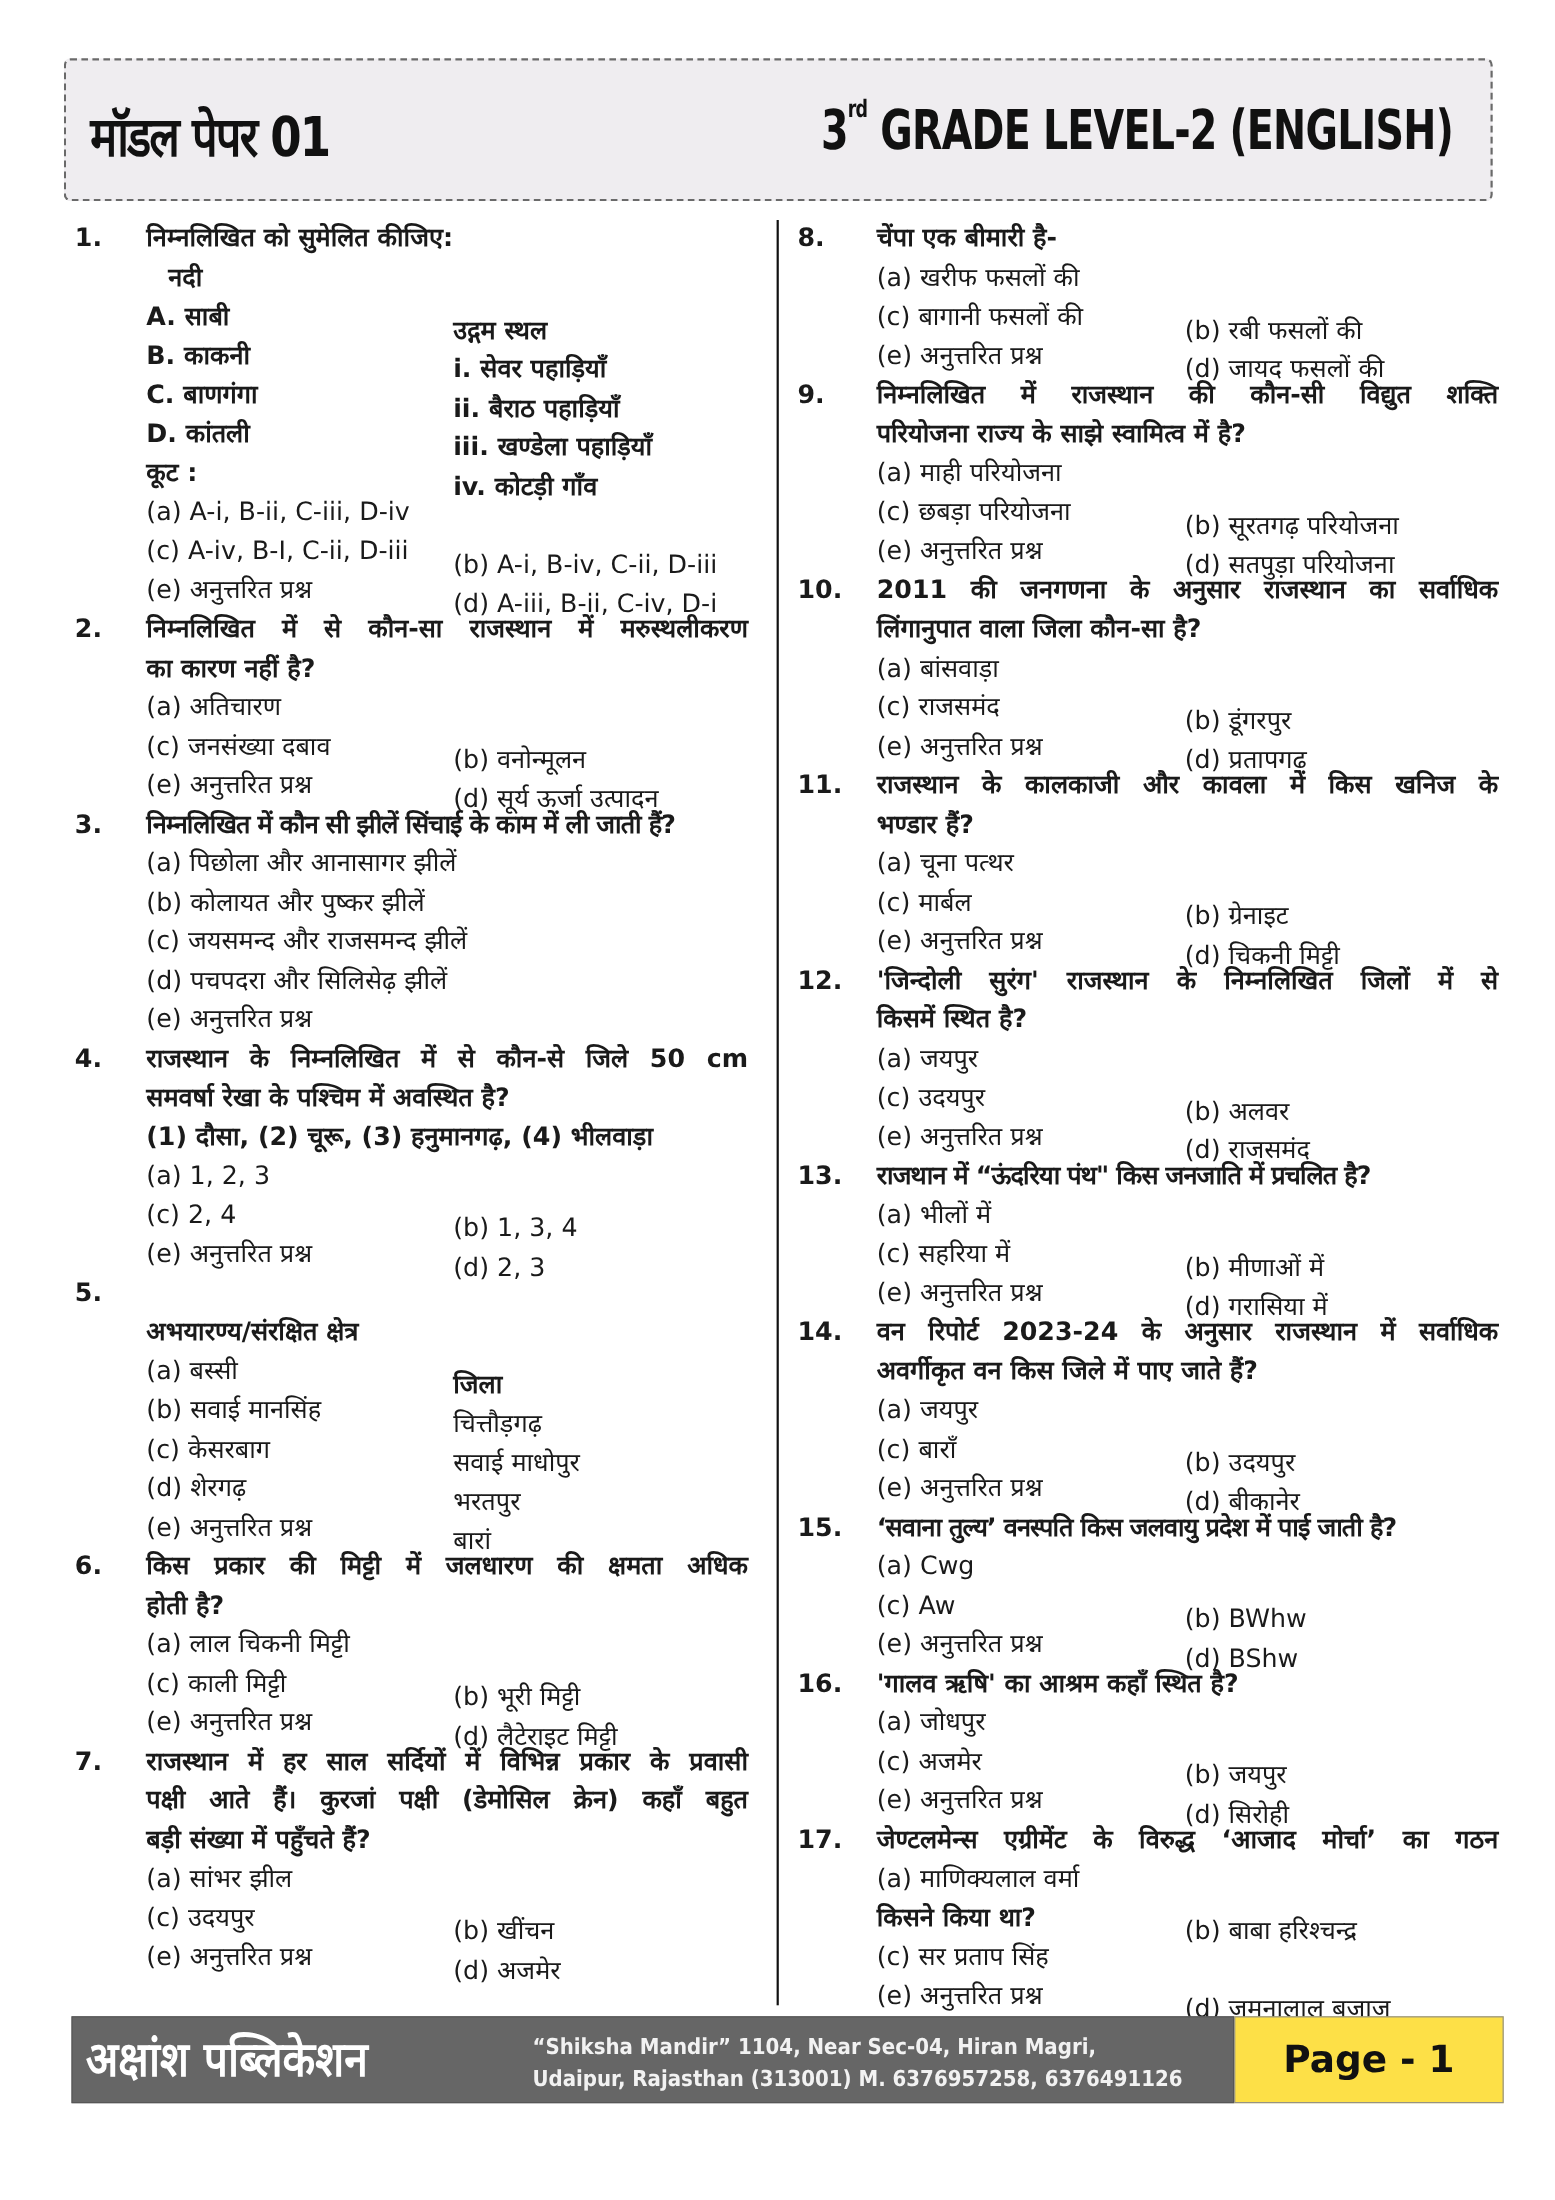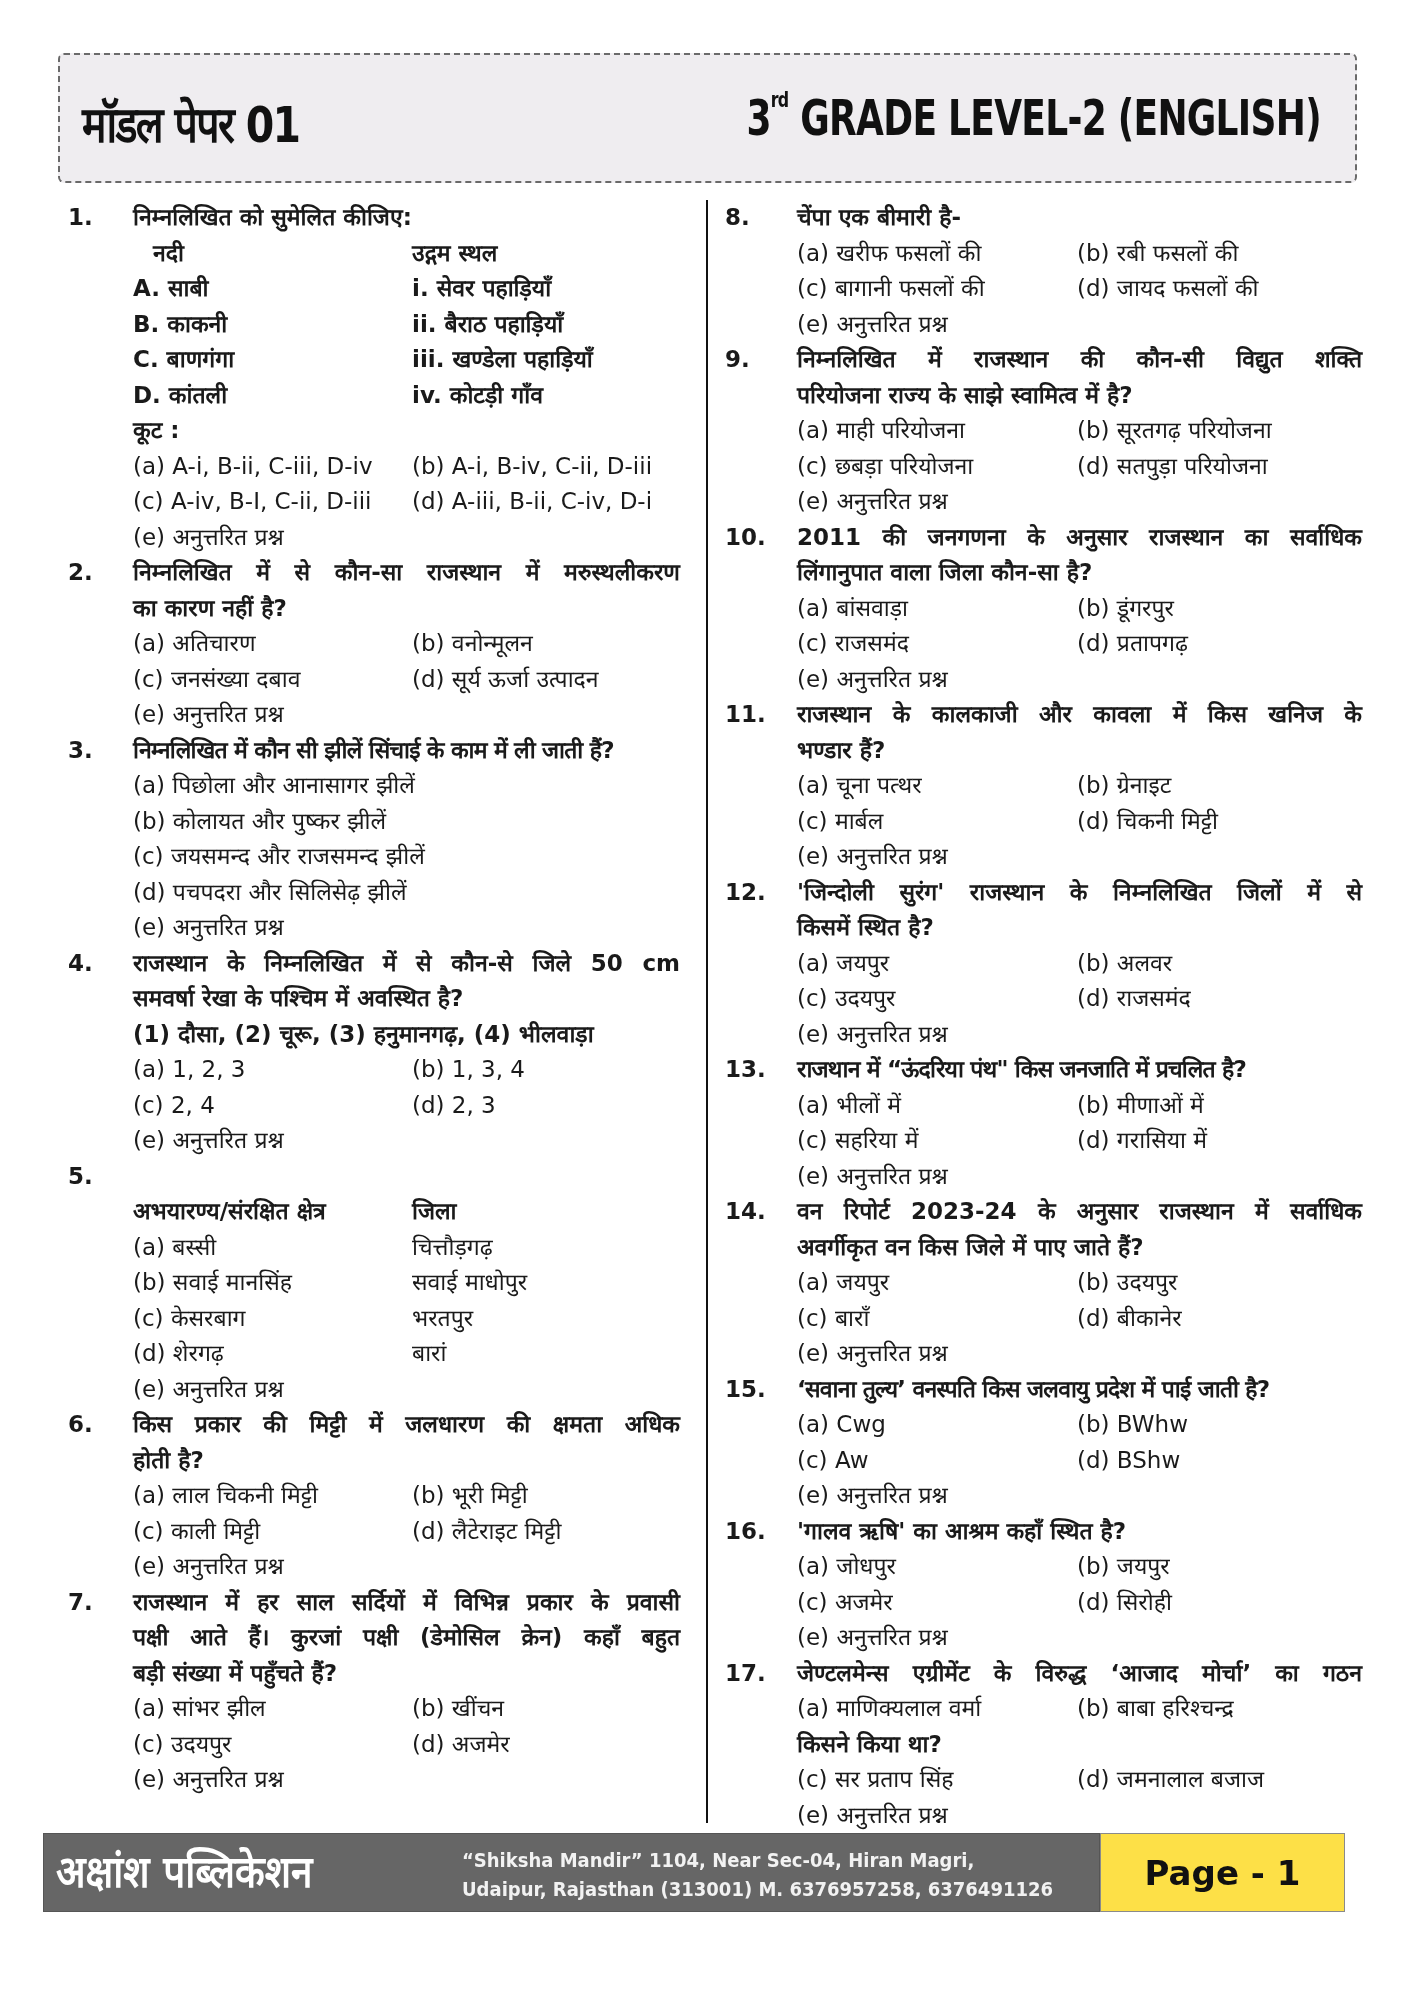--- a/index.html
+++ b/index.html
@@ -18,24 +18,24 @@
   .col.right { left:722px; width:640px; }
   .q { position:relative; }
   .line { position:relative; height:35.5px; line-height:35.5px; font-size:23px; white-space:nowrap; }
   .qnum { position:absolute; left:10px; top:0; font-weight:bold; font-size:23px; }
   .col.right .qnum { left:3px; }
   .qtext { position:absolute; left:75px; right:8px; font-weight:bold; }
   .col.right .qtext { left:75px; right:0; }
   .justify { text-align:justify; text-align-last:justify; }
   .opt { position:absolute; font-weight:normal; }
   .opt.a { left:75px; }
-  .opt.b { left:354px; }
+  .opt.b { left:354px;margin-top:48px; }
   .col.right .opt.b { left:355px; }
   .bold { font-weight:bold; }
-  .footer { position:absolute; left:43px; top:1833px; width:1072px; height:79px; }
+  .footer { position:absolute; left:65px; top:1833px; width:1072px; height:79px; }
   .footer .dark { position:absolute; left:0; top:0; width:1057px; height:79px; background:#666666; border:1px solid #555; box-sizing:border-box; }
   .footer .brand { position:absolute; left:12px; top:6px; color:#fff; font-weight:bold; font-size:44px; white-space:nowrap; transform:scaleX(0.88); transform-origin:left center; }
   .footer .addr { position:absolute; left:418px; top:12px; color:#f2f2f2; font-weight:bold; font-size:20px; line-height:29px; white-space:nowrap; transform:scaleX(0.9); transform-origin:left top; }
   .footer .page { position:absolute; left:1057px; top:0; width:245px; height:79px; background:#fde047; border:1px solid #8a8a8a; box-sizing:border-box;
                   display:flex; align-items:center; justify-content:center; font-weight:bold; font-size:34px; color:#111; }
 </style>
 </head>
 <body>
 
 <div class="header">

